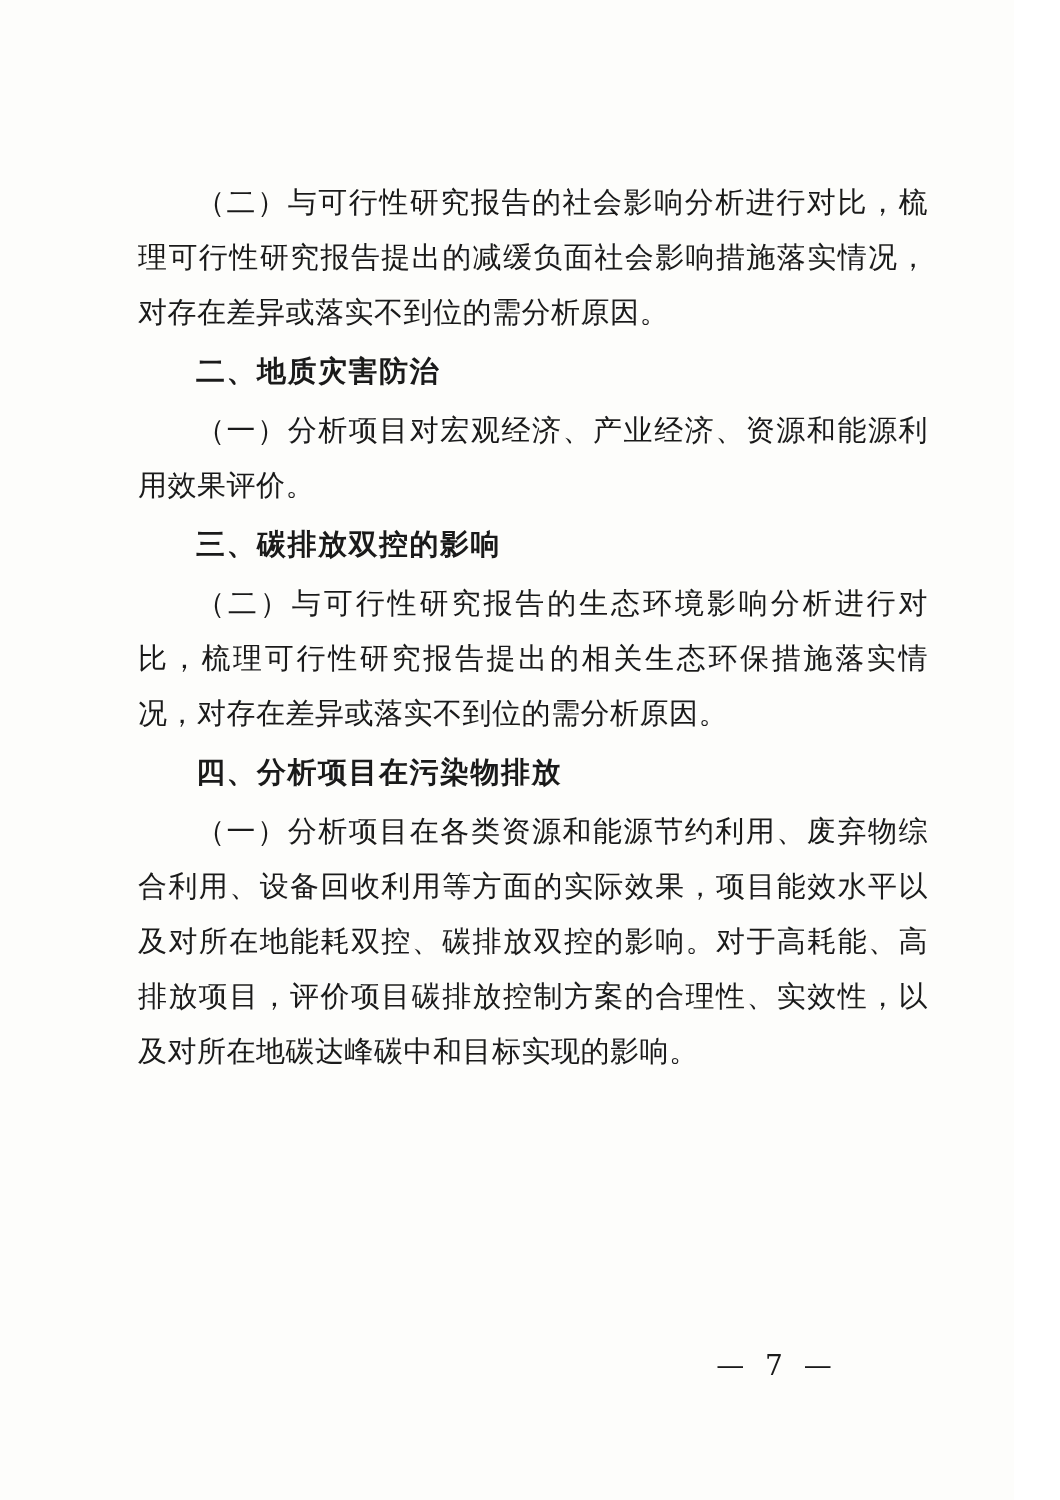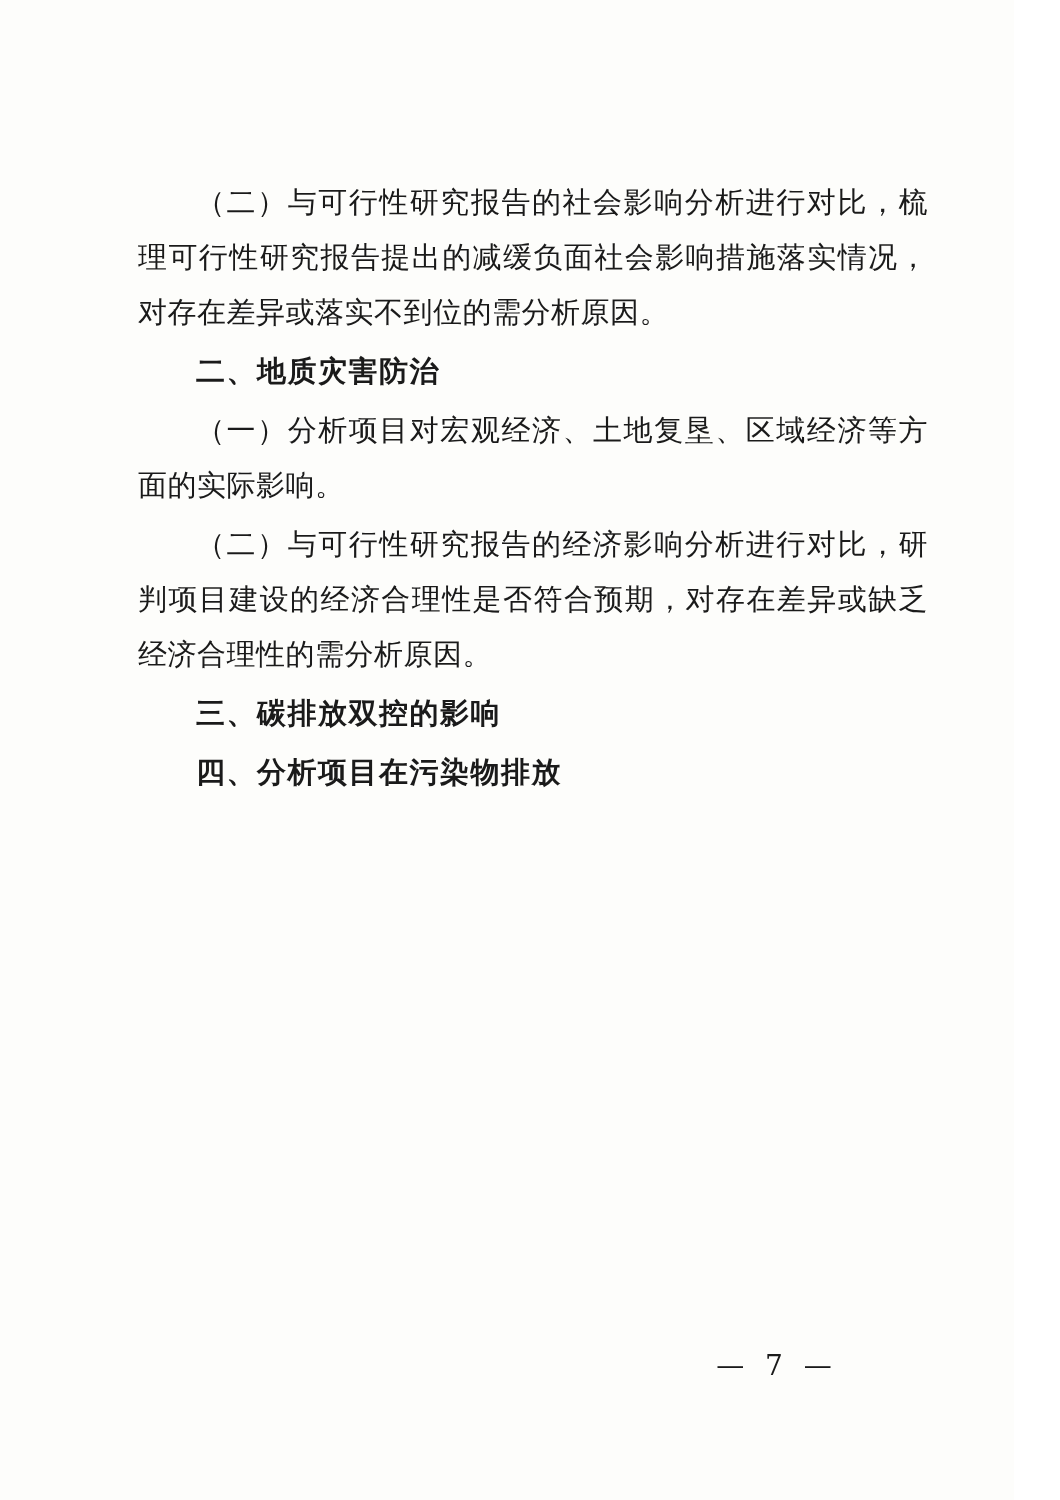--- a/index.html
+++ b/index.html
@@ -49,19 +49,20 @@
     padding-left: 540px;
   }
 </style>
 </head>
 <body>
 
 <div class="page">
   <div class="content">
     <p class="para">（二）与可行性研究报告的社会影响分析进行对比，梳理可行性研究报告提出的减缓负面社会影响措施落实情况，对存在差异或落实不到位的需分析原因。</p>
     <p class="para heading">二、地质灾害防治</p>
-    <p class="para">（一）分析项目对宏观经济、土地复垦、区域经济等方面的实际影响。</p>
-    <p class="para">（二）与可行性研究报告的经济影响分析进行对比，研判项目建设的经济合理性是否符合预期，对存在差异或缺乏经济合理性的需分析原因。</p>
+    <p class="para">（一）分析项目对宏观经济、产业经济、资源和能源利用效果评价。</p>
     <p class="para heading">三、碳排放双控的影响</p>
+    <p class="para">（二）与可行性研究报告的生态环境影响分析进行对比，梳理可行性研究报告提出的相关生态环保措施落实情况，对存在差异或落实不到位的需分析原因。</p>
     <p class="para heading">四、分析项目在污染物排放</p>
+    <p class="para">（一）分析项目在各类资源和能源节约利用、废弃物综合利用、设备回收利用等方面的实际效果，项目能效水平以及对所在地能耗双控、碳排放双控的影响。对于高耗能、高排放项目，评价项目碳排放控制方案的合理性、实效性，以及对所在地碳达峰碳中和目标实现的影响。</p>
   </div>
   <div class="page-number">— 7 —</div>
 </div>
 
 </body></html>

